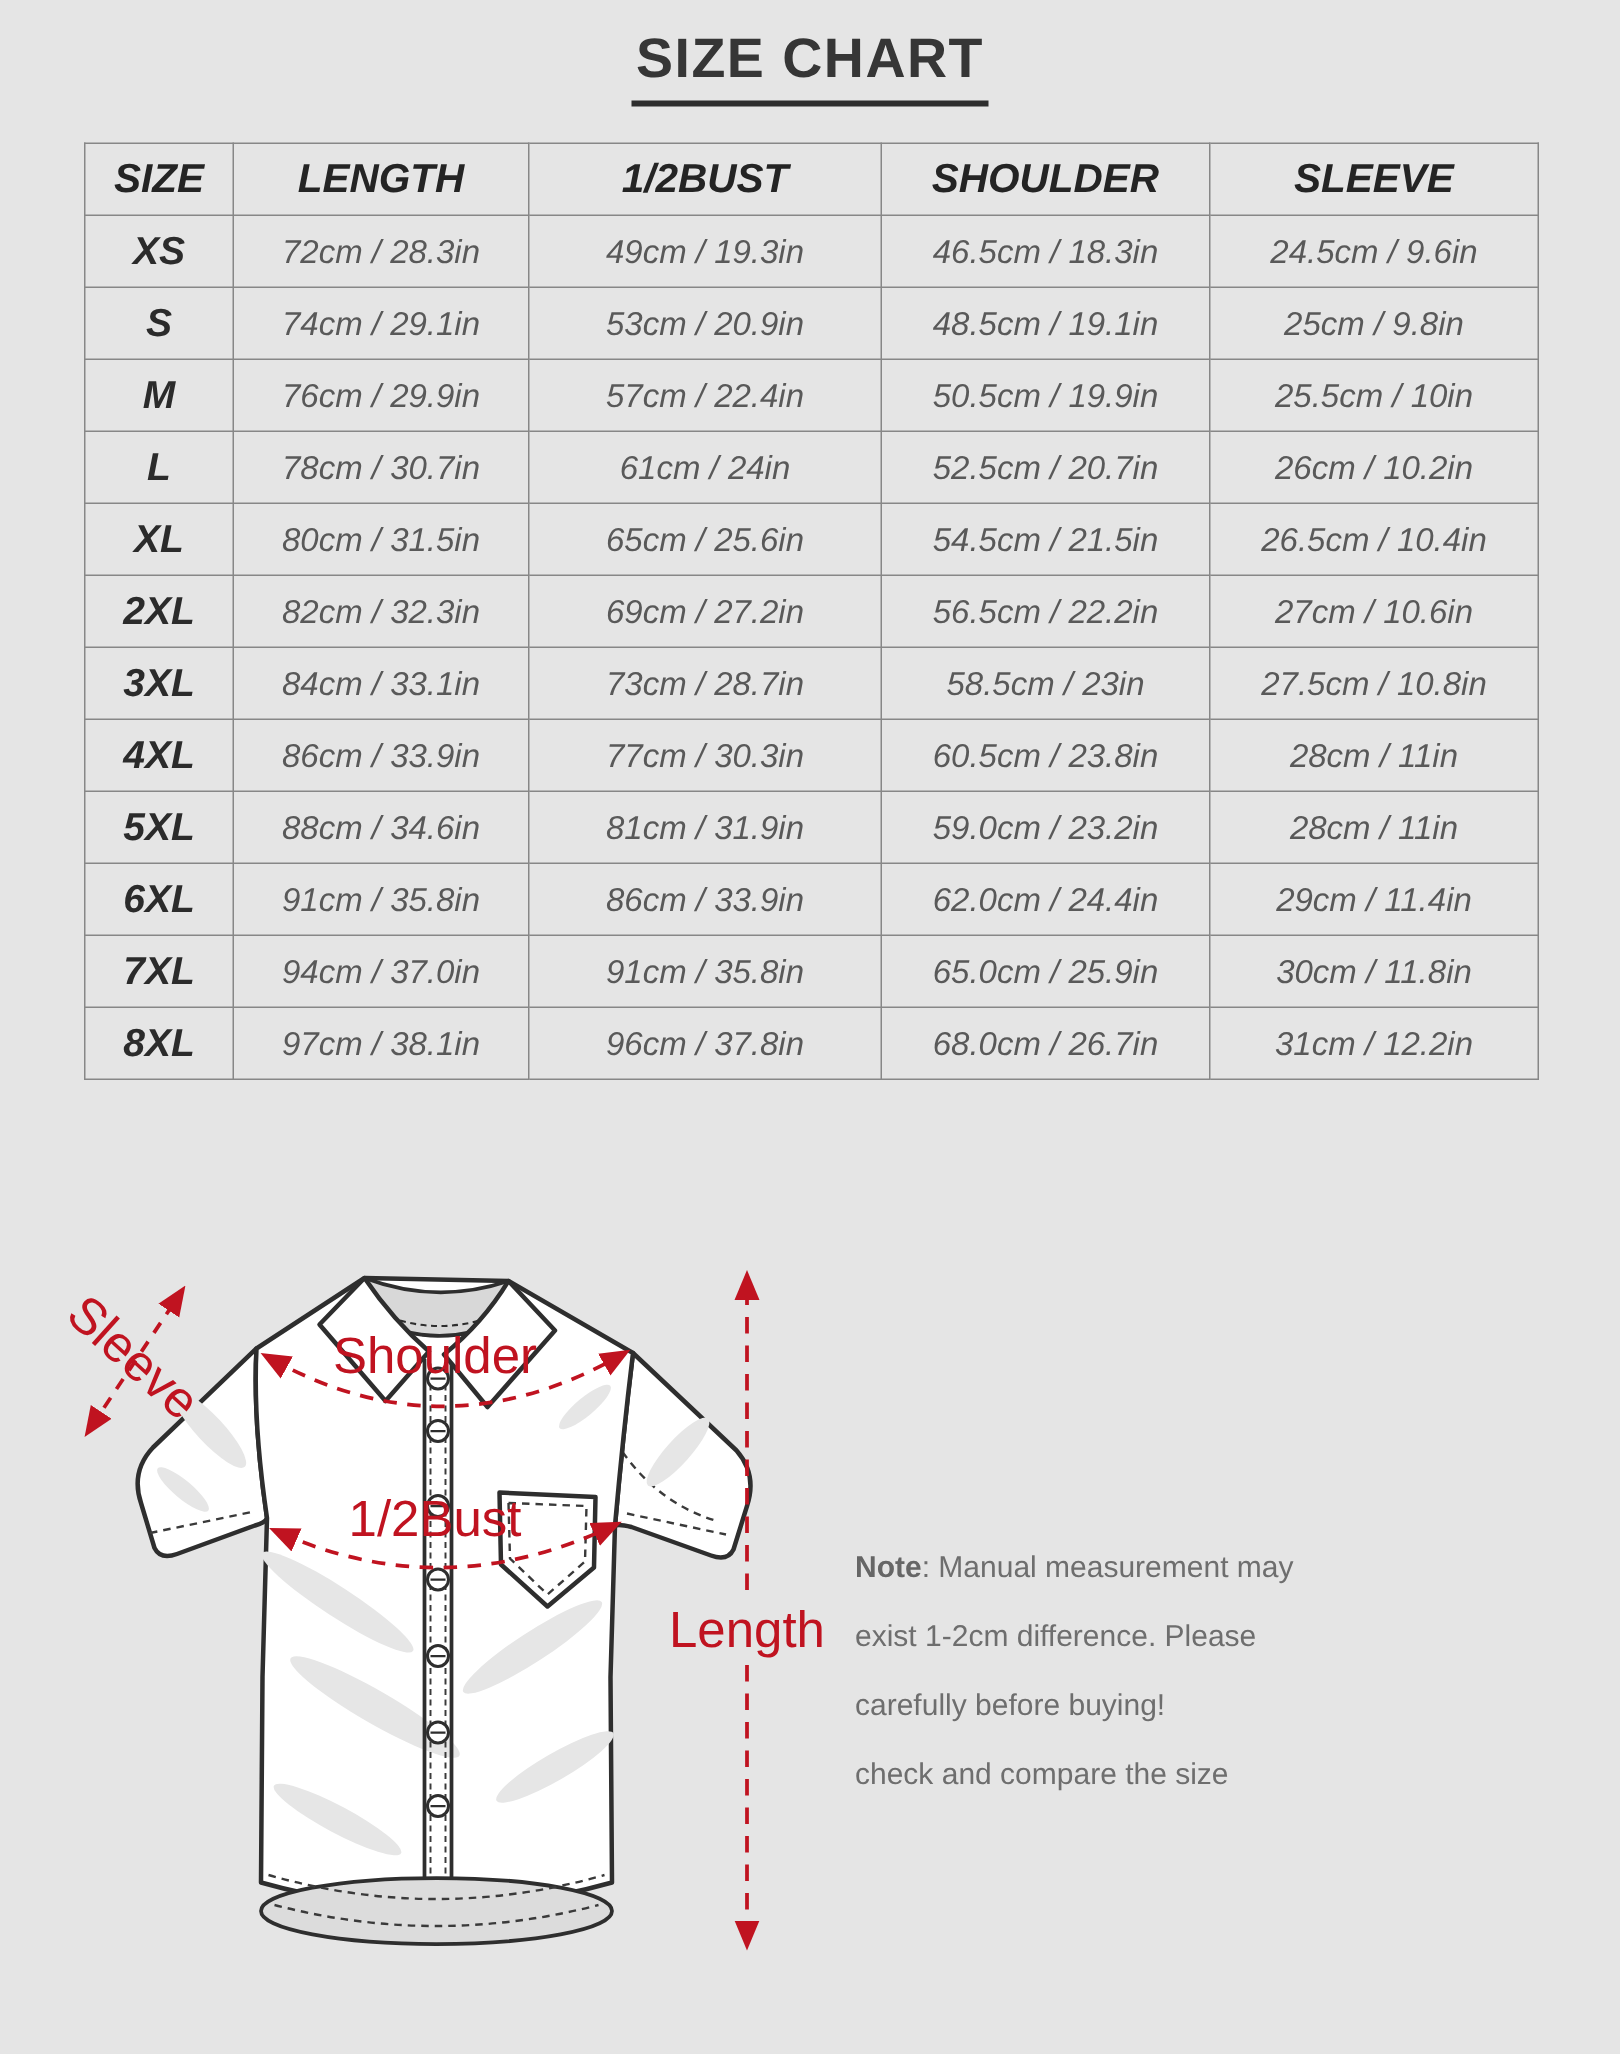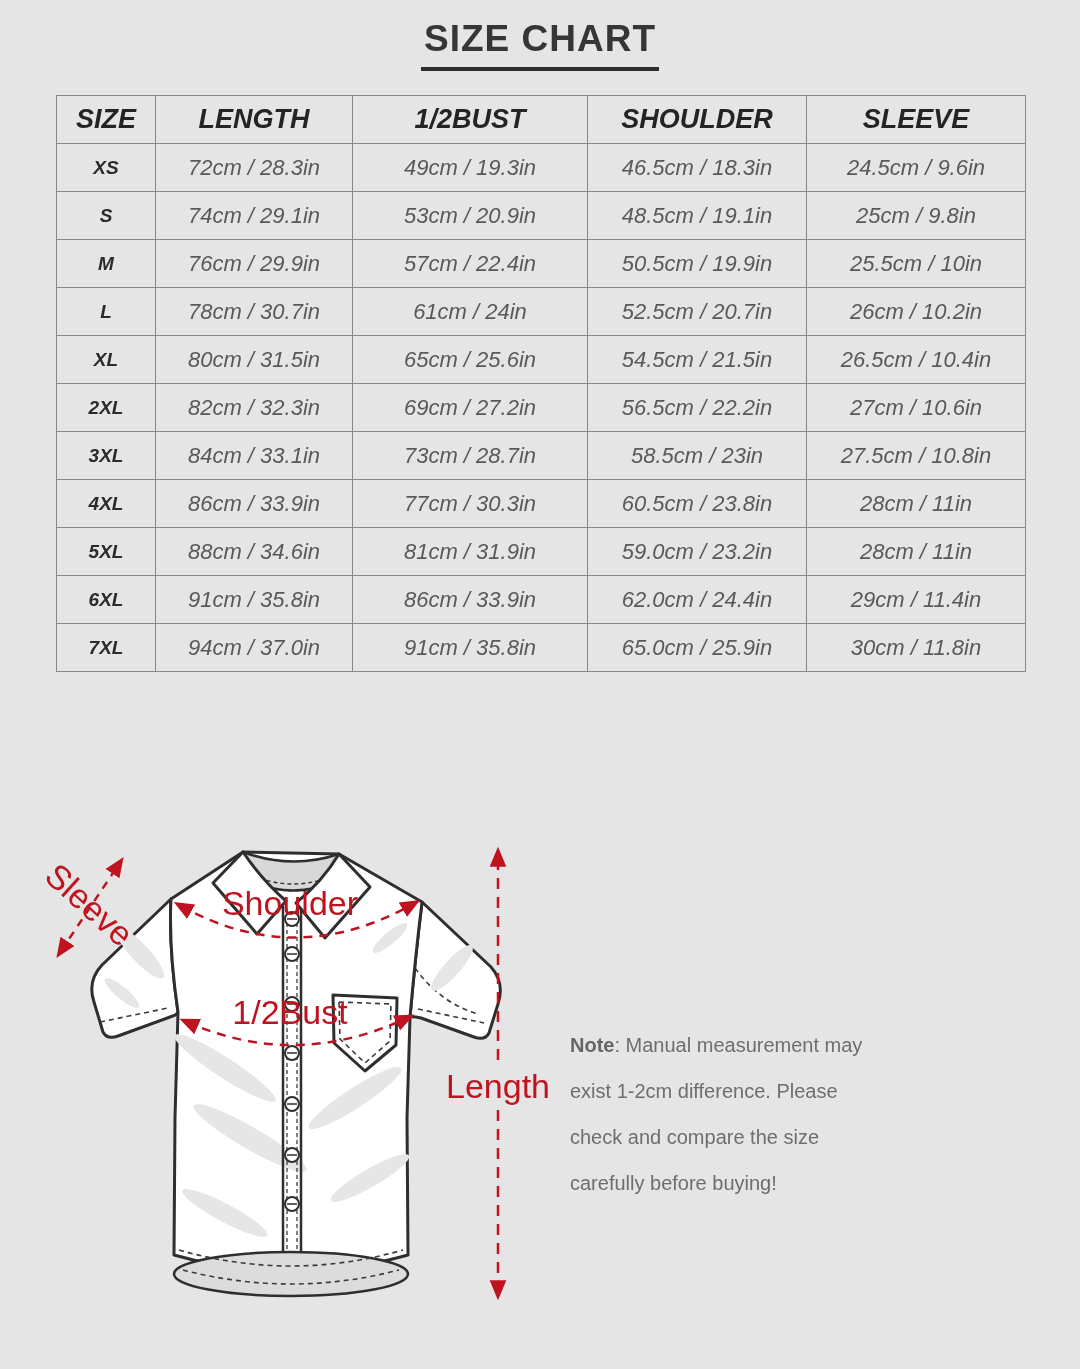--- a/index.html
+++ b/index.html
@@ -45,21 +45,21 @@
     padding: 0;
     white-space: nowrap;
     overflow: hidden;
   }
   #size-table thead th {
     font-size: 27px;
     font-weight: bold;
     color: #242424;
   }
   #size-table tbody th {
-    font-size: 19px;
+    font-size: 26px;
     font-weight: bold;
     color: #2b2b2b;
   }
   #size-table tbody td {
     font-size: 22px;
     font-weight: normal;
     color: #595959;
   }
 
   
@@ -179,20 +179,27 @@
           <td>62.0cm / 24.4in</td>
           <td>29cm / 11.4in</td>
         </tr>
         <tr>
           <th>7XL</th>
           <td>94cm / 37.0in</td>
           <td>91cm / 35.8in</td>
           <td>65.0cm / 25.9in</td>
           <td>30cm / 11.8in</td>
         </tr>
+        <tr>
+          <th>8XL</th>
+          <td>97cm / 38.1in</td>
+          <td>96cm / 37.8in</td>
+          <td>68.0cm / 26.7in</td>
+          <td>31cm / 12.2in</td>
+        </tr>
       </tbody>
   </table>
 
   <svg id="shirt-diagram" viewBox="0 0 560 551" xmlns="http://www.w3.org/2000/svg">
     <defs>
       <marker id="ah" viewBox="0 0 12 10" refX="7" refY="5" markerWidth="8" markerHeight="8" orient="auto-start-reverse" markerUnits="strokeWidth">
         <path d="M0,0 L12,5 L0,10 Z" fill="#c01320"></path>
       </marker>
     </defs>
 
@@ -265,17 +272,17 @@
       <text x="290" y="97" font-size="34" fill="#c01320" text-anchor="middle" font-family="Liberation Sans, sans-serif">Shoulder</text>
       <text x="290" y="206" font-size="34" fill="#c01320" text-anchor="middle" font-family="Liberation Sans, sans-serif">1/2Bust</text>
       <text x="498" y="280" font-size="34" fill="#c01320" text-anchor="middle" font-family="Liberation Sans, sans-serif">Length</text>
       <text transform="translate(88,88) rotate(42)" x="0" y="10" font-size="34" fill="#c01320" text-anchor="middle" font-family="Liberation Sans, sans-serif">Sleeve</text>
     </g>
   </svg>
 
   <div id="note-block">
     <div class="note-line"><b>Note</b><span>: Manual measurement may</span></div>
   <div class="note-line">exist 1-2cm difference. Please</div>
+      <div class="note-line">carefully before buying!</div>
       <div class="note-line">check and compare the size</div>
-      <div class="note-line">carefully before buying!</div>
     </div>
 
 </div>
 
 </body></html>

